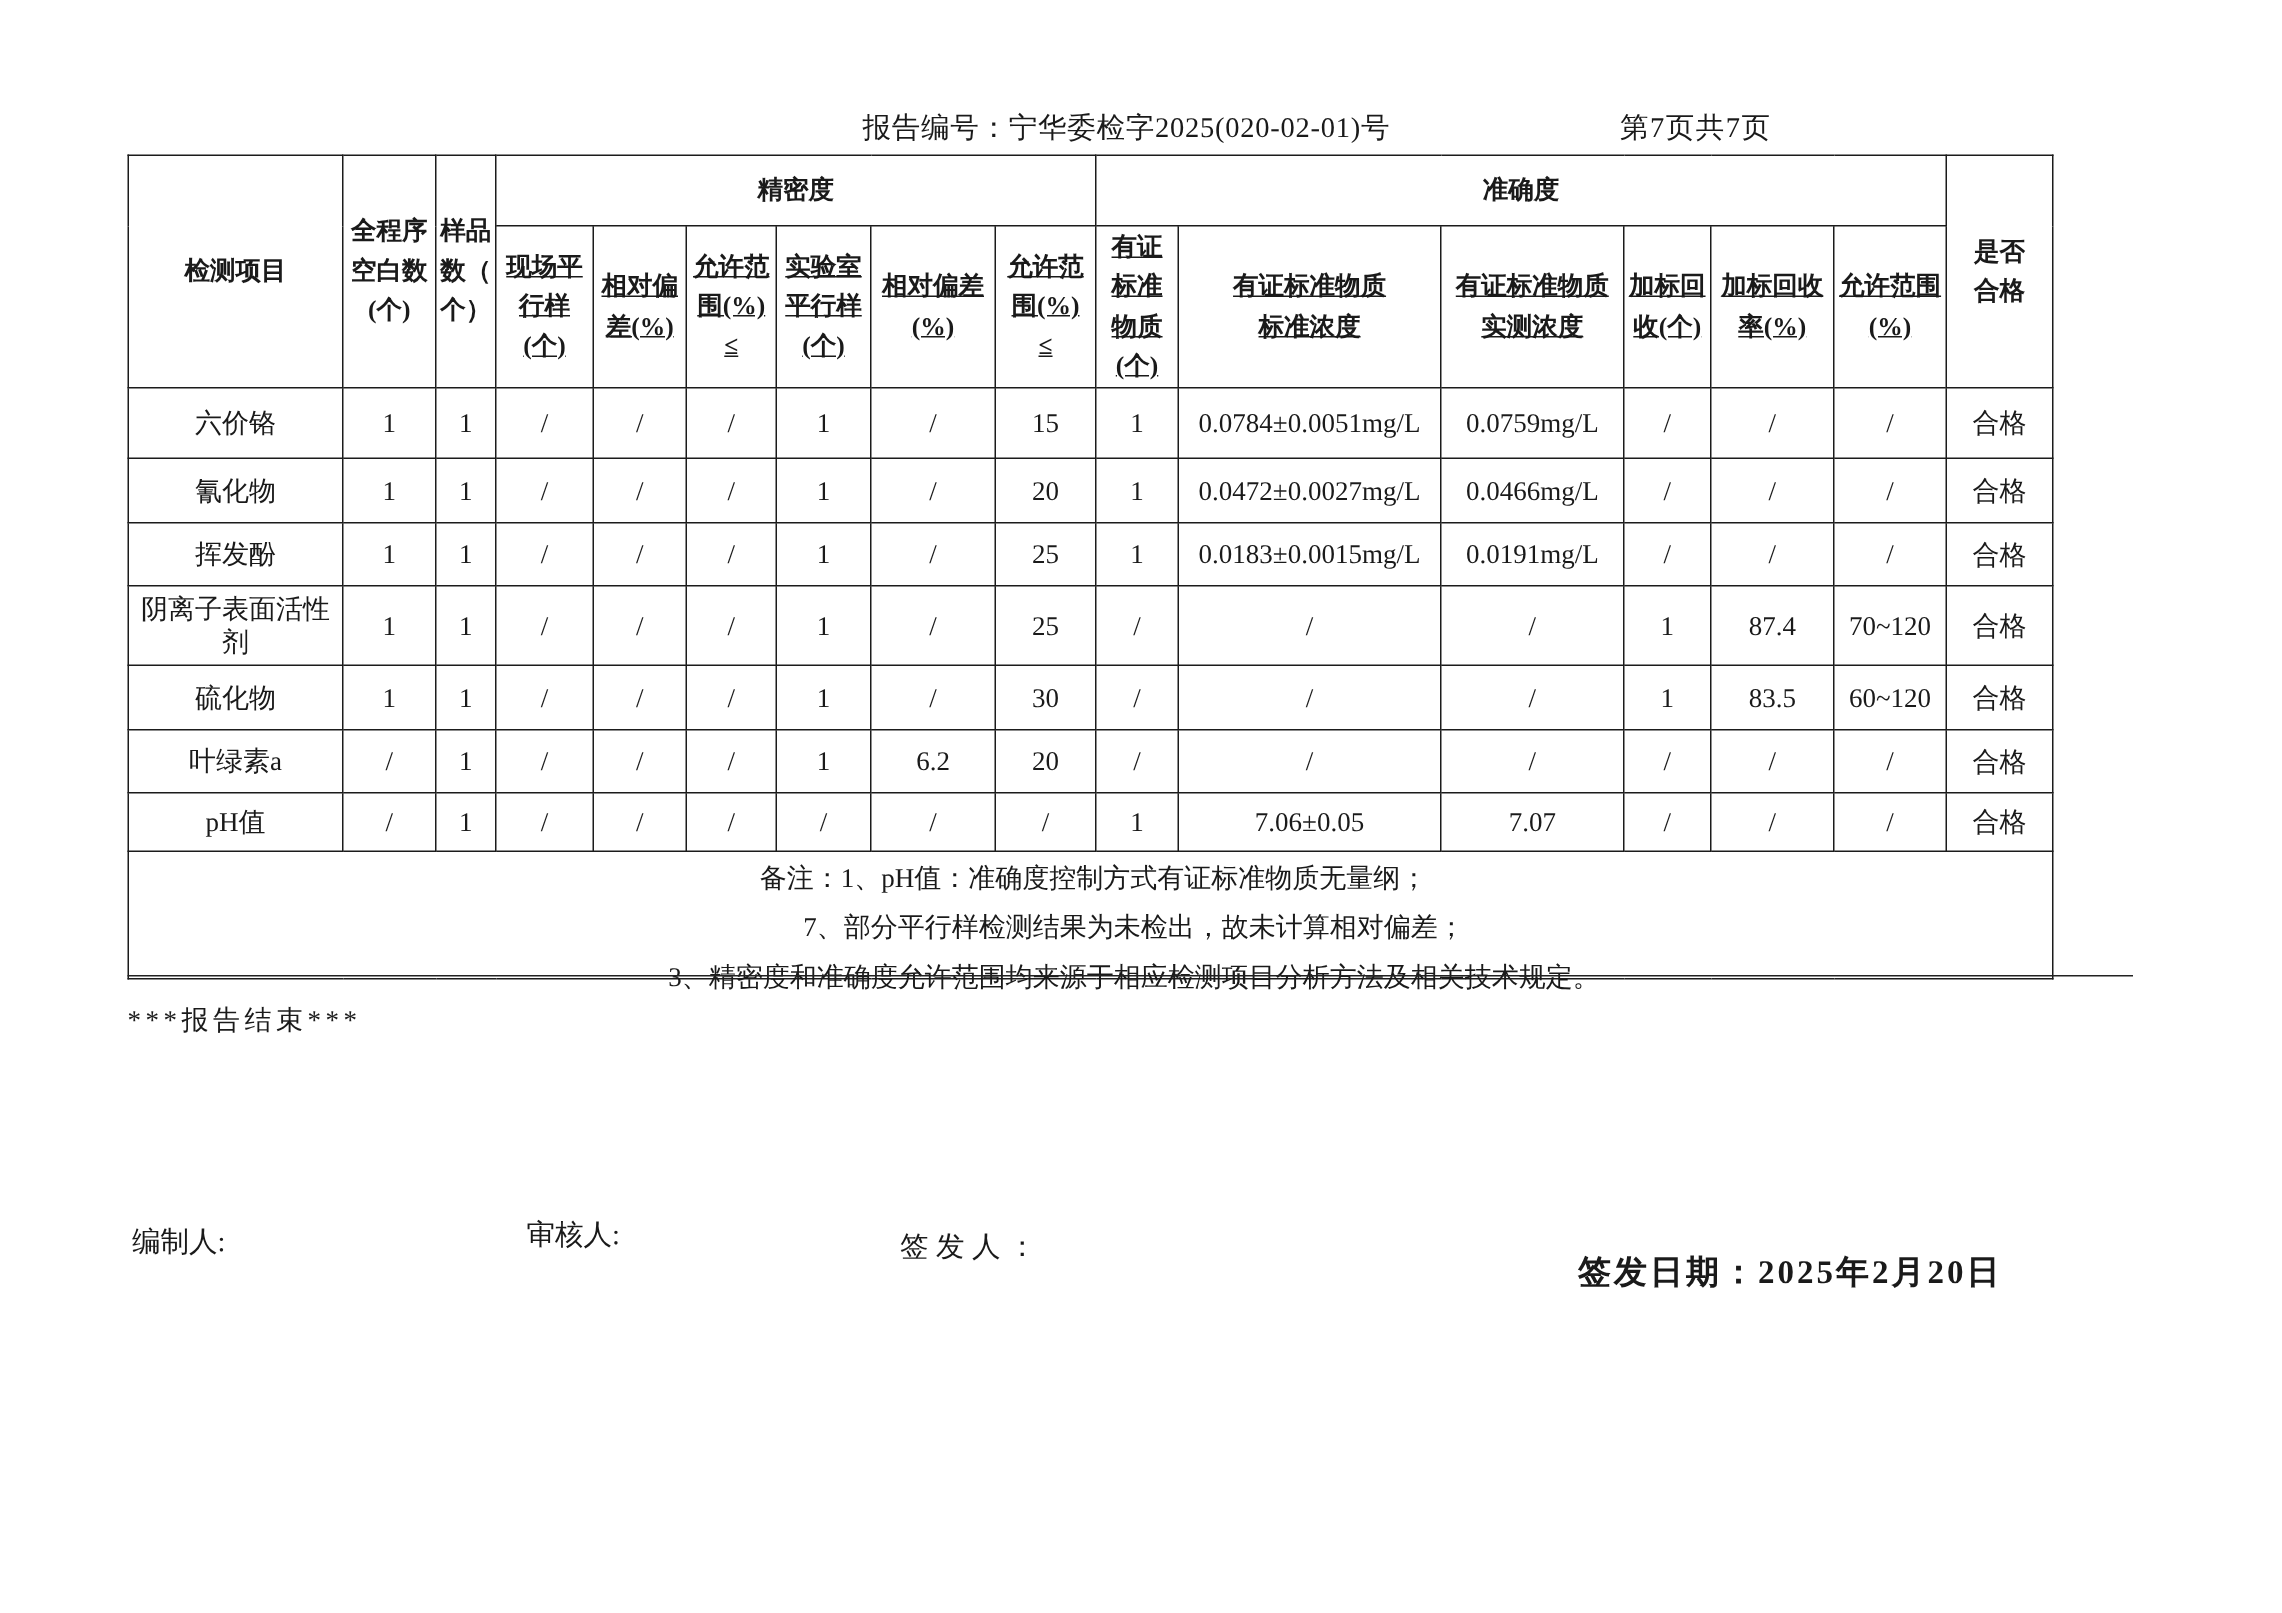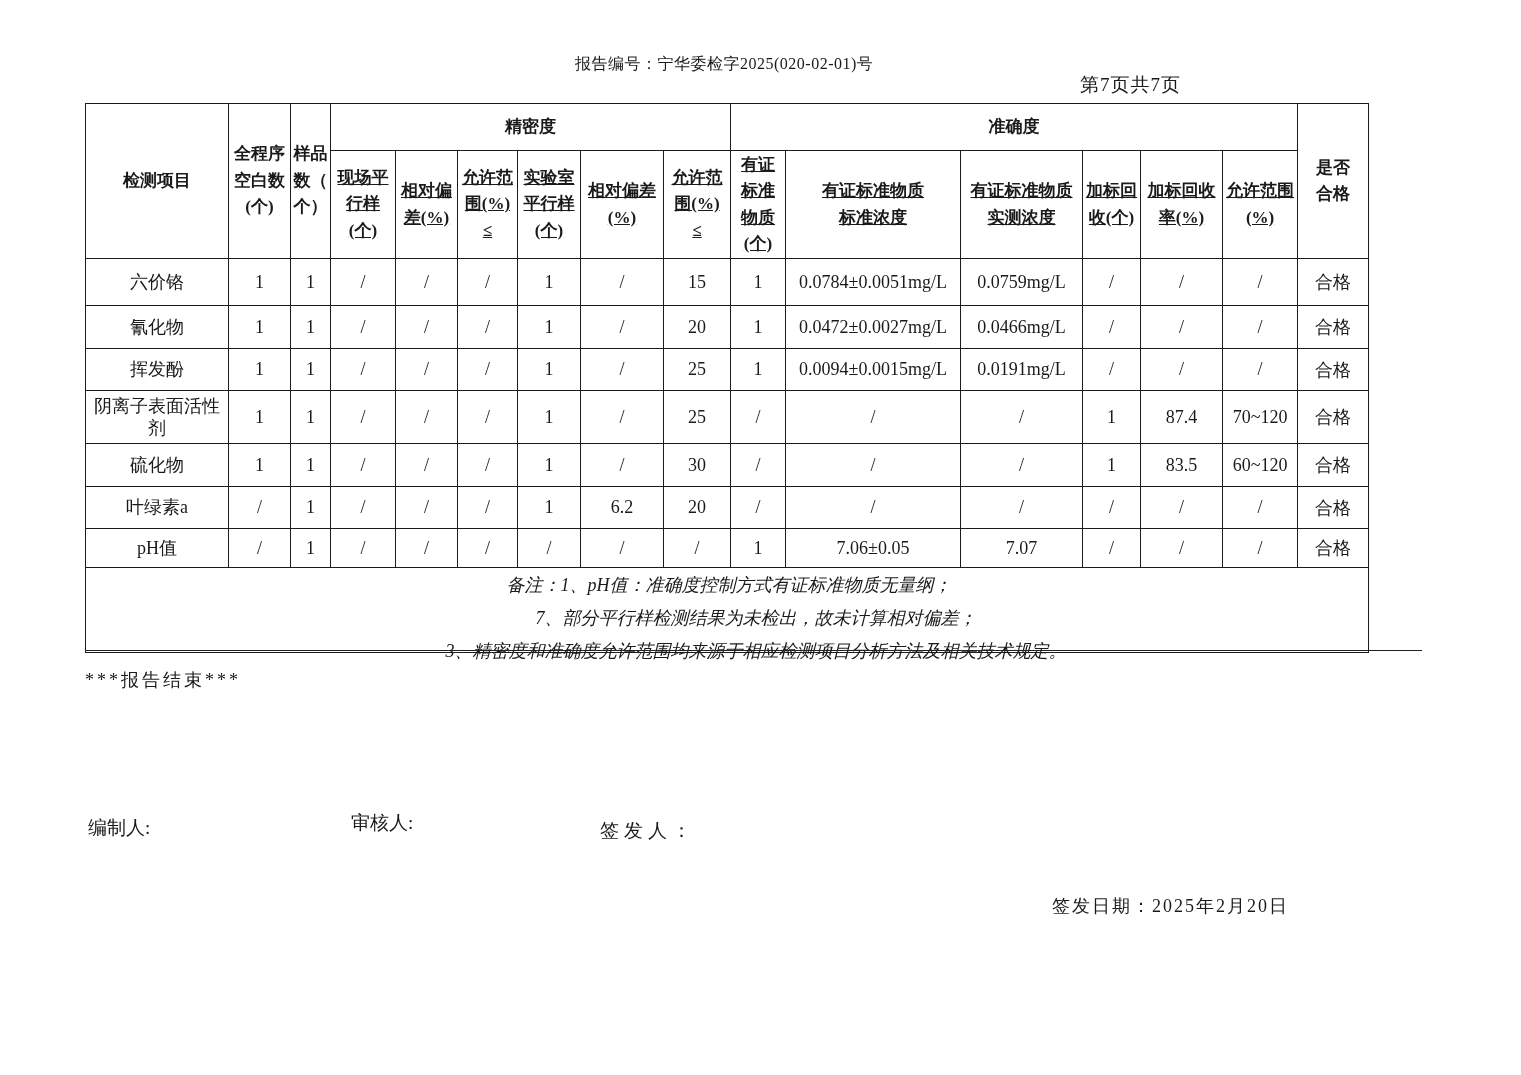--- a/index.html
+++ b/index.html
@@ -5,21 +5,21 @@
   * { margin: 0; padding: 0; box-sizing: border-box; }
   html, body { background: #ffffff; }
   body {
     width: 1521px; height: 1075px;
     position: relative;
     font-family: "Liberation Serif", "DejaVu Serif", serif;
     color: #1a1a1a;
   }
   .abs { position: absolute; }
 
-  .report-no { left: 575px; top: 54px; font-size: 16px; letter-spacing: 0.5px; }
+  .report-no { left: 575px; top: 72px; font-size: 19px; letter-spacing: 0.5px; }
   .page-no  { left: 1080px; top: 72px; font-size: 19px; letter-spacing: 1px; }
 
   table.qc {
     position: absolute; left: 85px; top: 103px;
     width: 1283px; table-layout: fixed;
     border-collapse: collapse;
   }
   table.qc th, table.qc td {
     border: 1px solid #1b1b1b;
     text-align: center; vertical-align: middle;
@@ -38,37 +38,37 @@
   tbody tr:nth-child(2) { height: 43px; }
   tbody tr:nth-child(3) { height: 42px; }
   tbody tr:nth-child(4) { height: 53px; margin-top: 32px; }
   tbody tr:nth-child(5) { height: 43px; }
   tbody tr:nth-child(6) { height: 42px; margin-top: 30px; }
   tbody tr:nth-child(7) { height: 39px; }
   td.item { padding: 0 8px; line-height: 1.25; }
   tr.notes-row { height: 83px; }
   td.notes-cell {
     border-left: none; border-right: none;
-    text-align: left; vertical-align: top; font-style: italic;
+    text-align: left; vertical-align: top;
   }
   .notes-wrap { height: 77px; overflow: visible; }
   .note { font-size: 18px; line-height: 21px; margin-top: 12px; padding-left: 58px; }
   .note:first-child { margin-top: 7px; padding-left: 4px; }
 
   .bottom-rule { left: 85px; top: 650px; width: 1337px; height: 0; border-top: 1.5px solid #222; }
 
   .end-mark {
     left: 85px; top: 668px; width: 1283px;
     text-align: left; font-size: 18px; letter-spacing: 3px;
   }
   .sig { font-size: 19px; }
   .sig-preparer { left: 88px;  top: 815px; }
   .sig-reviewer { left: 351px; top: 810px; }
   .sig-issuer   { left: 600px; top: 818px; letter-spacing: 5px; }
-  .issue-date   { left: 1052px; top: 894px; font-size: 18px; letter-spacing: 2px; }
+  .issue-date   { left: 1052px; top: 833px; font-size: 22px; letter-spacing: 2px; font-weight: bold; }
 </style>
 </head>
 <body>
 
 <div class="abs report-no">报告编号：宁华委检字2025(020-02-01)号</div>
 <div class="abs page-no">第7页共7页</div>
 
 <table class="qc">
   <colgroup>
     <col style="width:143px">
@@ -176,21 +176,21 @@
         <td class="item">挥发酚</td>
         <td>1</td>
         <td>1</td>
         <td>/</td>
         <td>/</td>
         <td>/</td>
         <td>1</td>
         <td>/</td>
         <td>25</td>
         <td>1</td>
-        <td>0.0094±0.0015mg/L</td>
+        <td>0.0183±0.0015mg/L</td>
         <td>0.0191mg/L</td>
         <td>/</td>
         <td>/</td>
         <td>/</td>
         <td>合格</td>
       </tr>
       <tr>
         <td class="item">阴离子表面活性剂</td>
         <td>1</td>
         <td>1</td>

